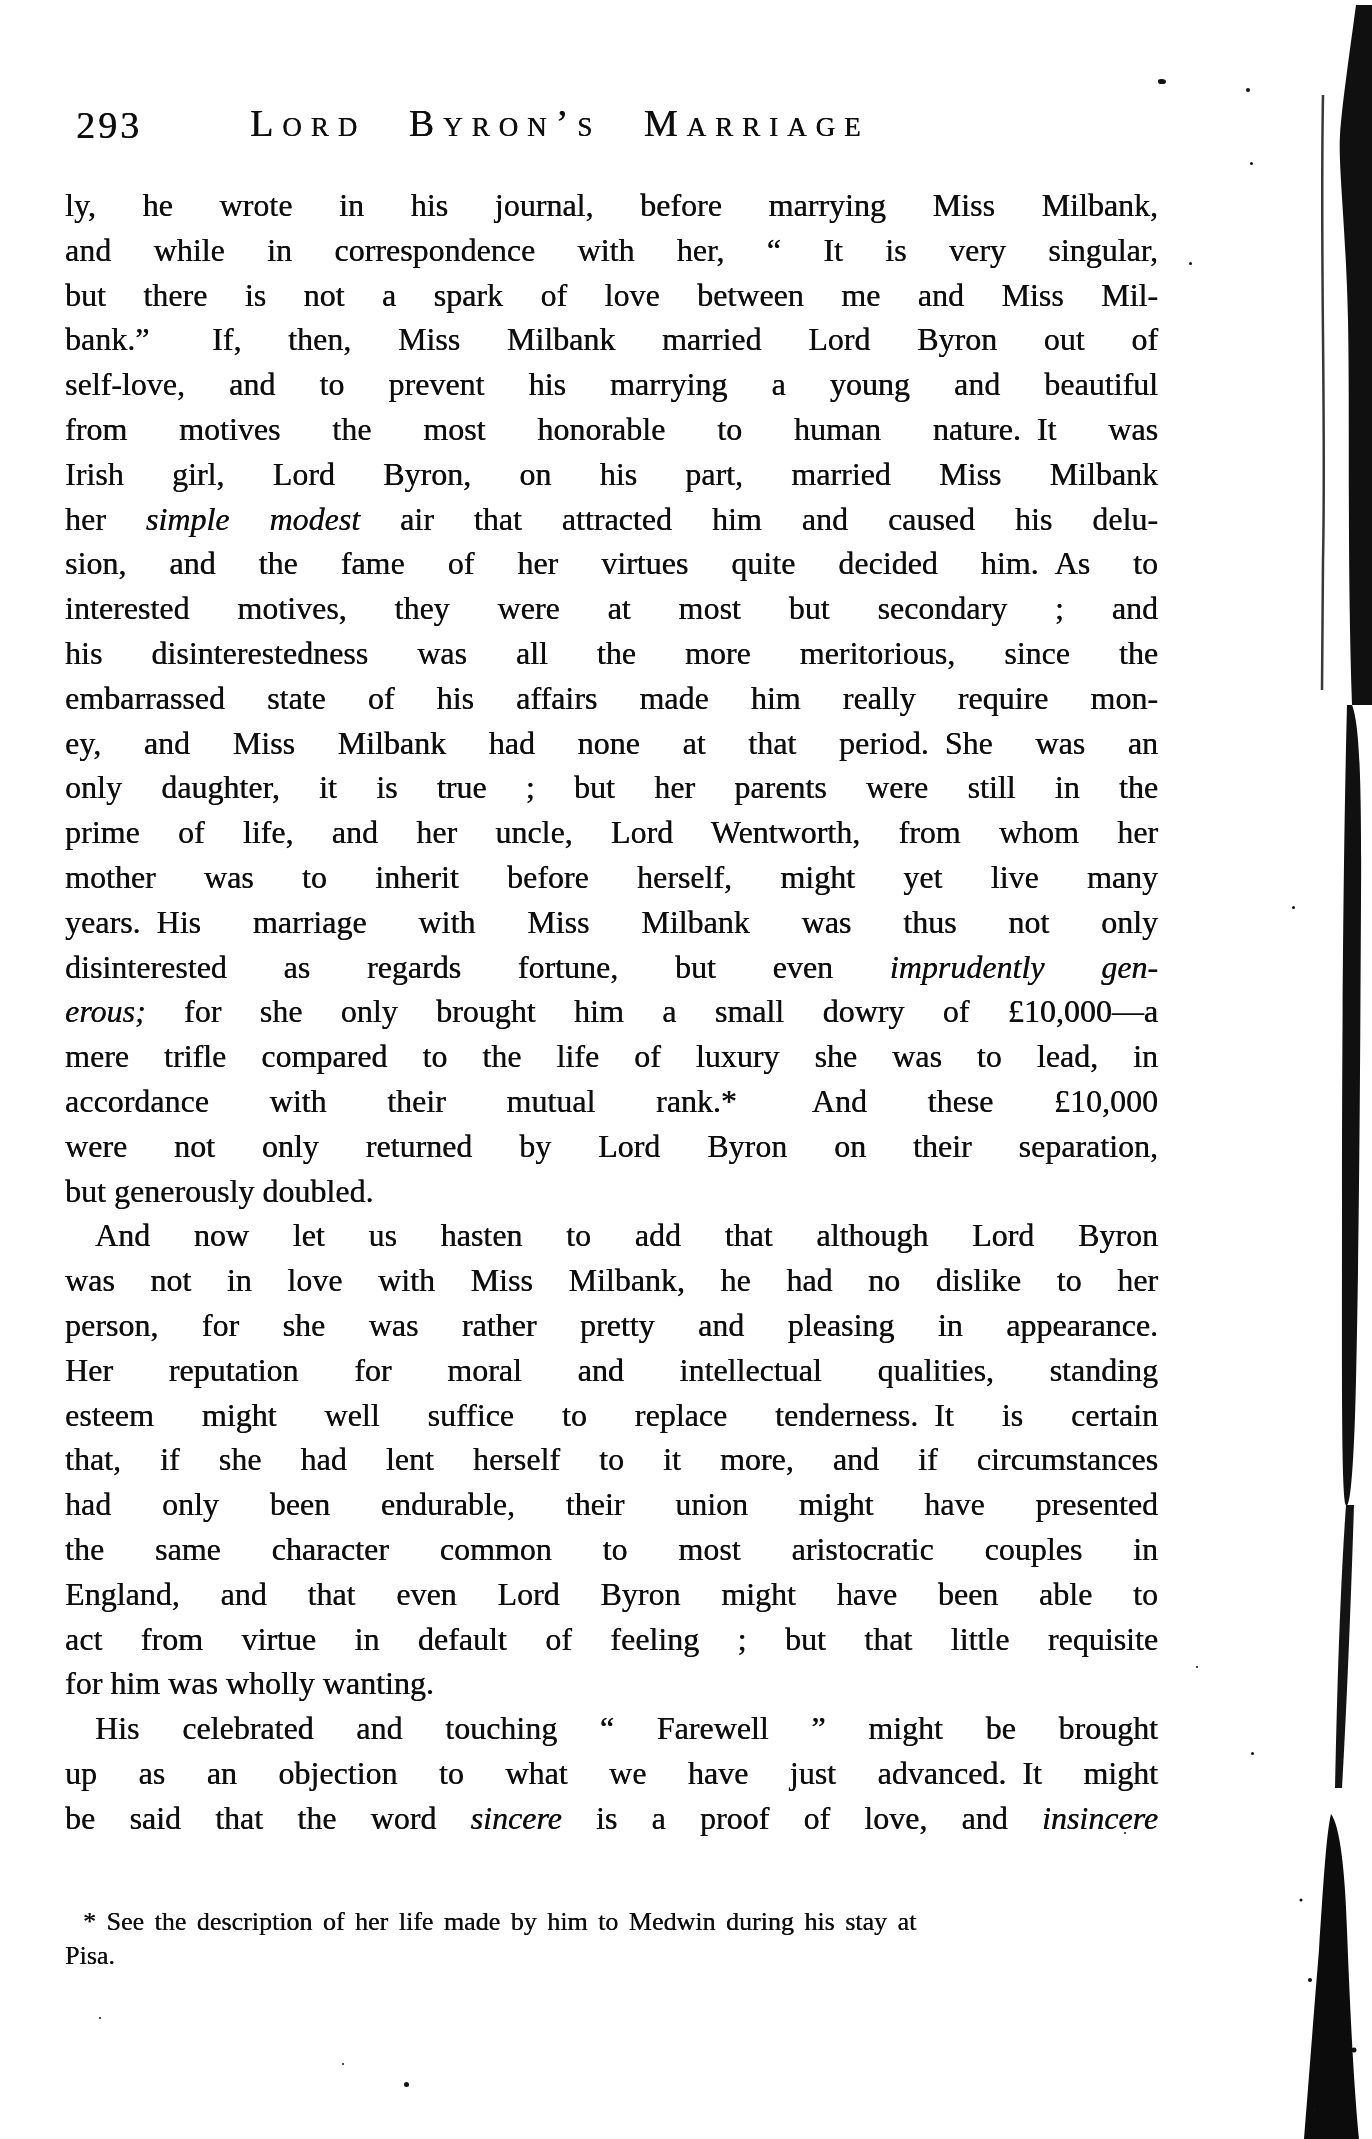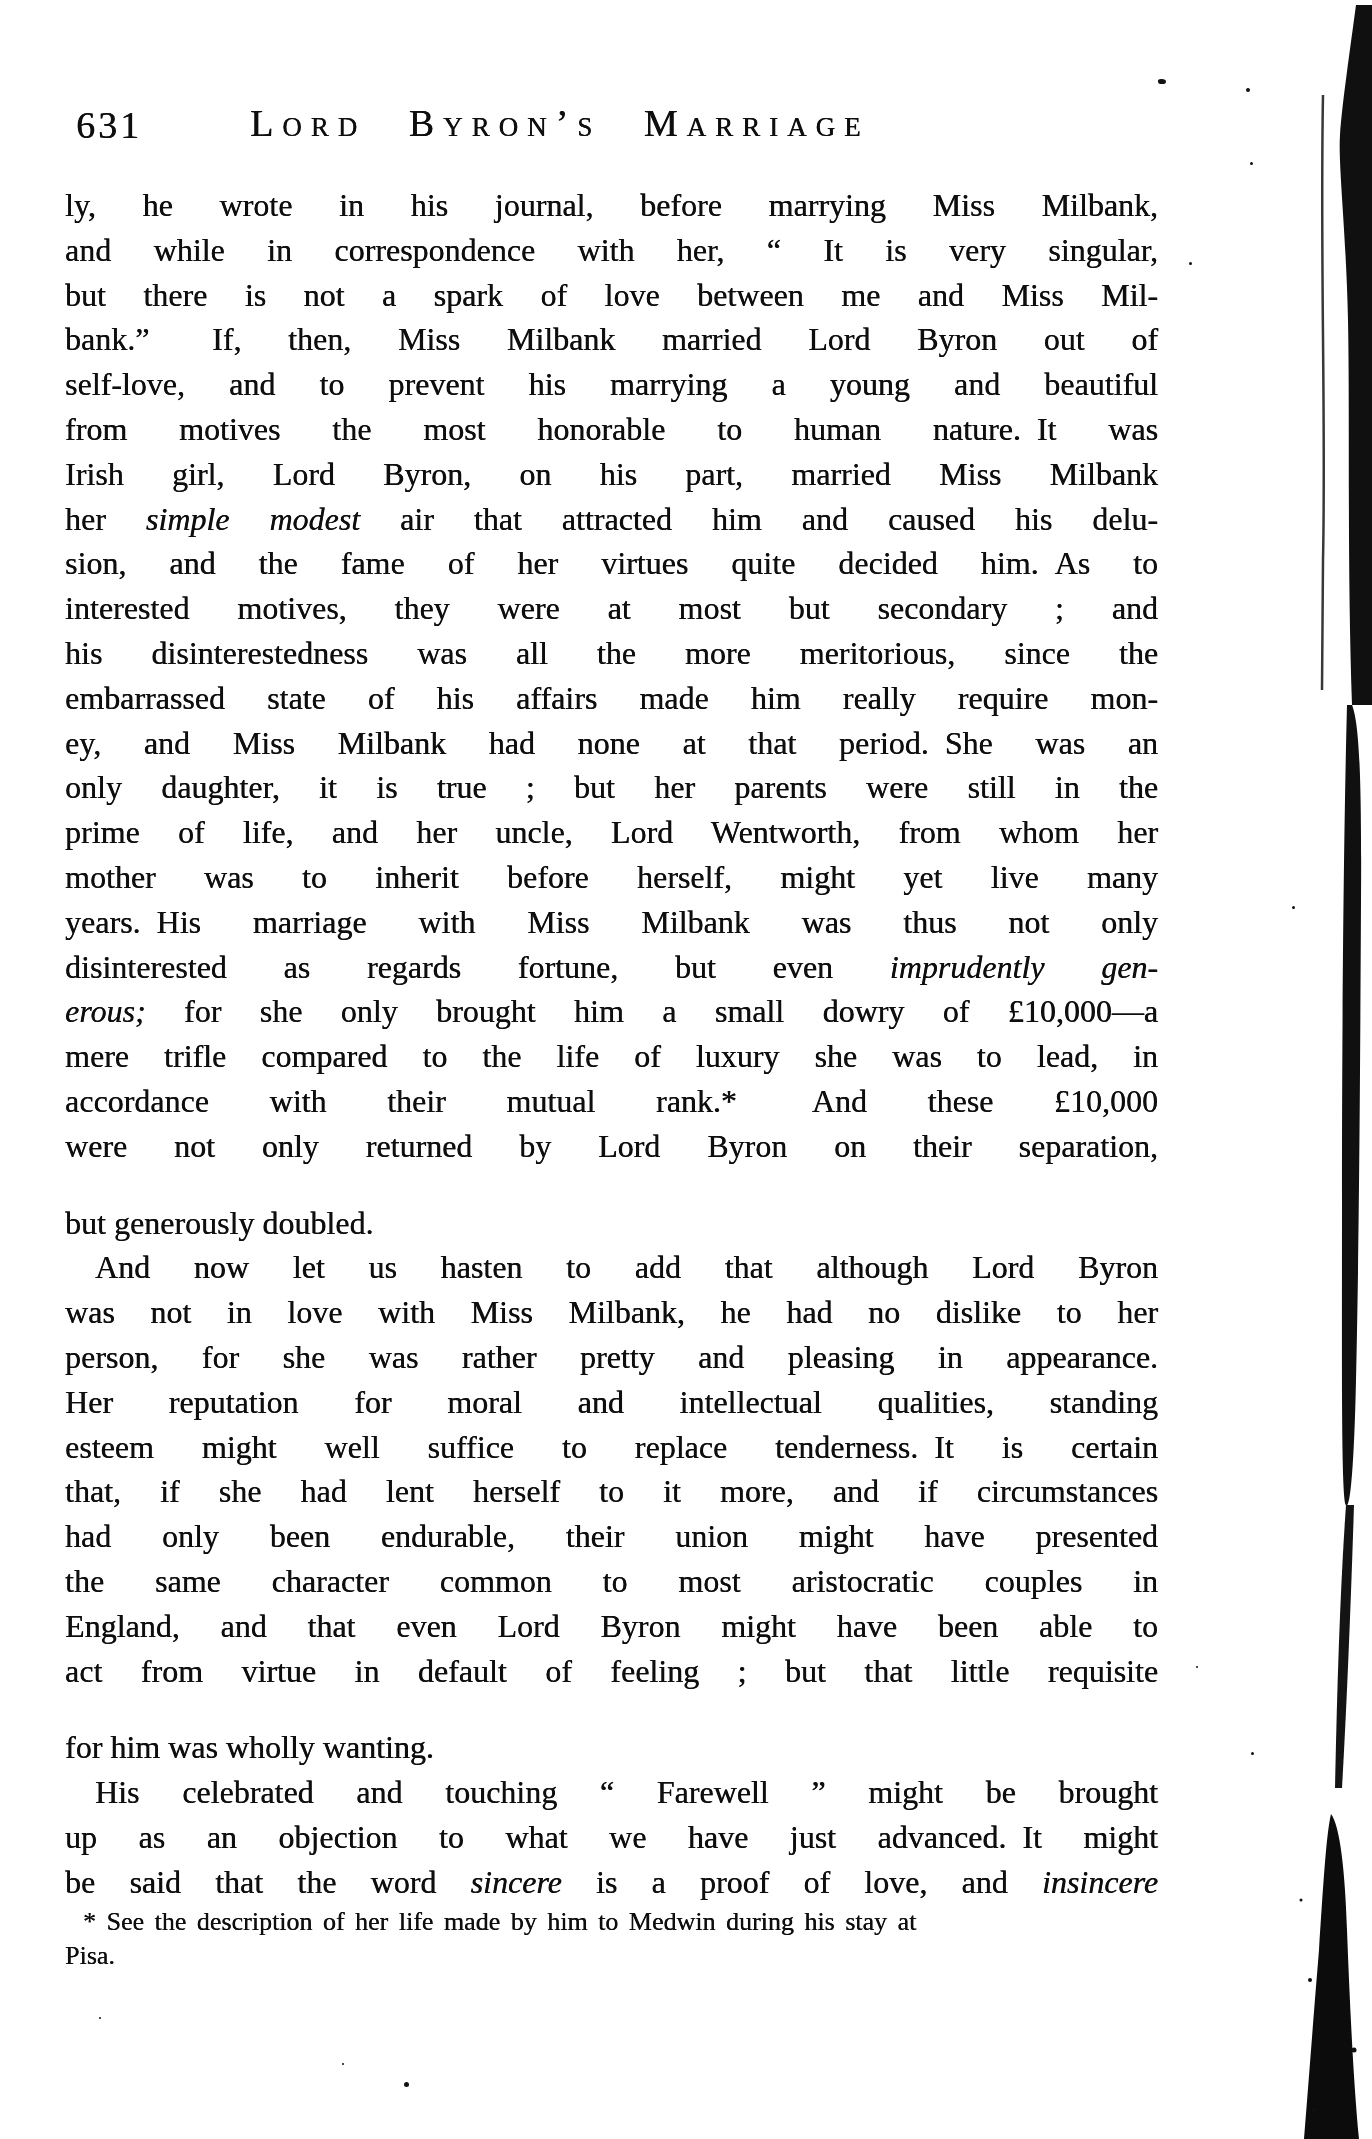--- a/index.html
+++ b/index.html
@@ -30,40 +30,40 @@
   
   .body-text{
     position:absolute;left:65px;top:183px;width:1093px;
     font-size:32px;line-height:44.8px;
     text-shadow:0.35px 0 0 #111;
   }
   .line{
     text-align:justify;
     text-align-last:justify;
   }
-  .line.endline{text-align-last:left;margin-top:32px;}
+  .line.endline{text-align-last:left;}
   .line.indent{text-indent:30px;}
   .it{font-style:italic;}
   
   .footnote{
     position:absolute;left:65px;top:1905px;width:1093px;
     font-size:26px;line-height:34px;
     text-shadow:0.3px 0 0 #111;
   }
   .fn-line1{text-indent:18px;word-spacing:4px;}
   
   .binding-marks{position:absolute;left:1290px;top:0;width:82px;height:2139px;}
   .speck{position:absolute;background:#121212;border-radius:50%;}
 </style>
 </head>
 <body>
 
 <div class="page">
 
-  <div class="page-number">631</div>
+  <div class="page-number">293</div>
 
   <div class="running-title">Lord Byron’s Marriage</div>
 
   <div class="body-text">
       <div class="line"><span>ly, he wrote in his journal, before marrying Miss Milbank,</span></div>
       <div class="line"><span>and while in correspondence with her, “ It is very singular,</span></div>
       <div class="line"><span>but there is not a spark of love between me and Miss Mil-</span></div>
       <div class="line"><span>bank.”  If, then, Miss Milbank married Lord Byron out of</span></div>
       <div class="line"><span>self-love, and to prevent his marrying a young and beautiful</span></div>
       <div class="line"><span>from motives the most honorable to human nature. It was</span></div>

